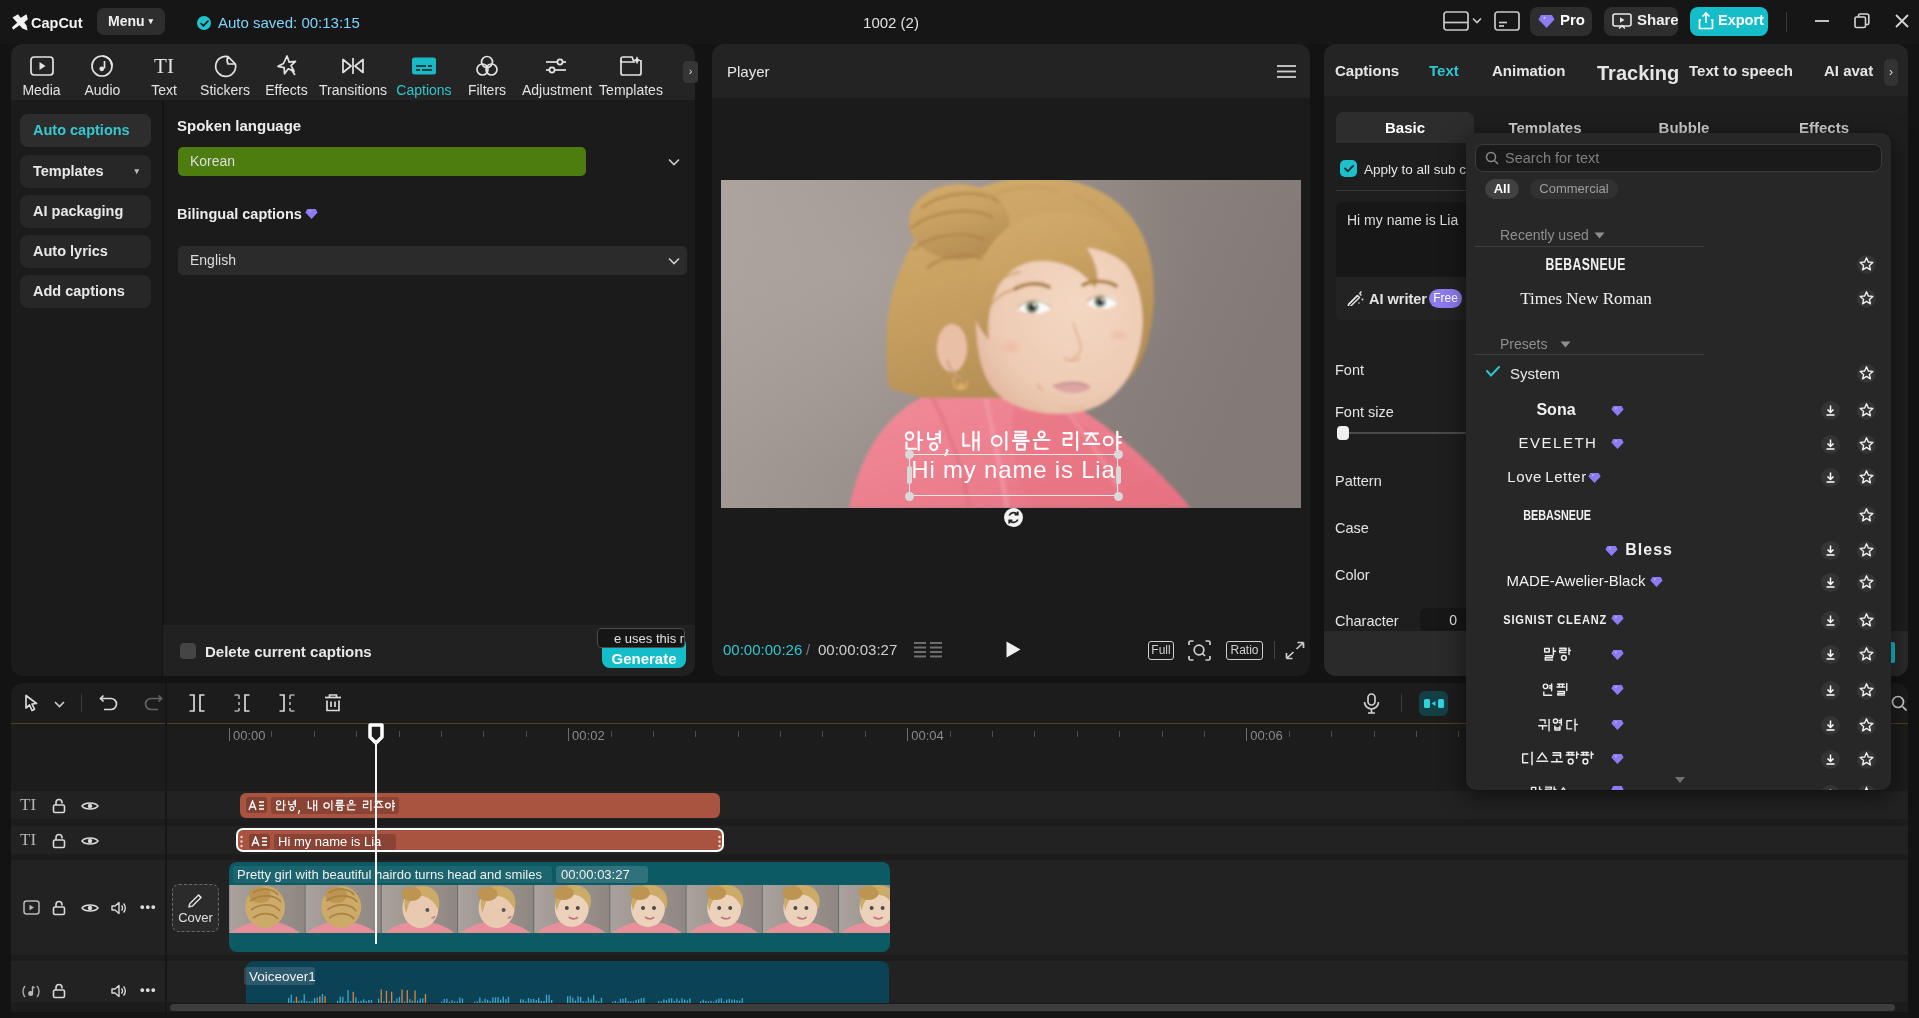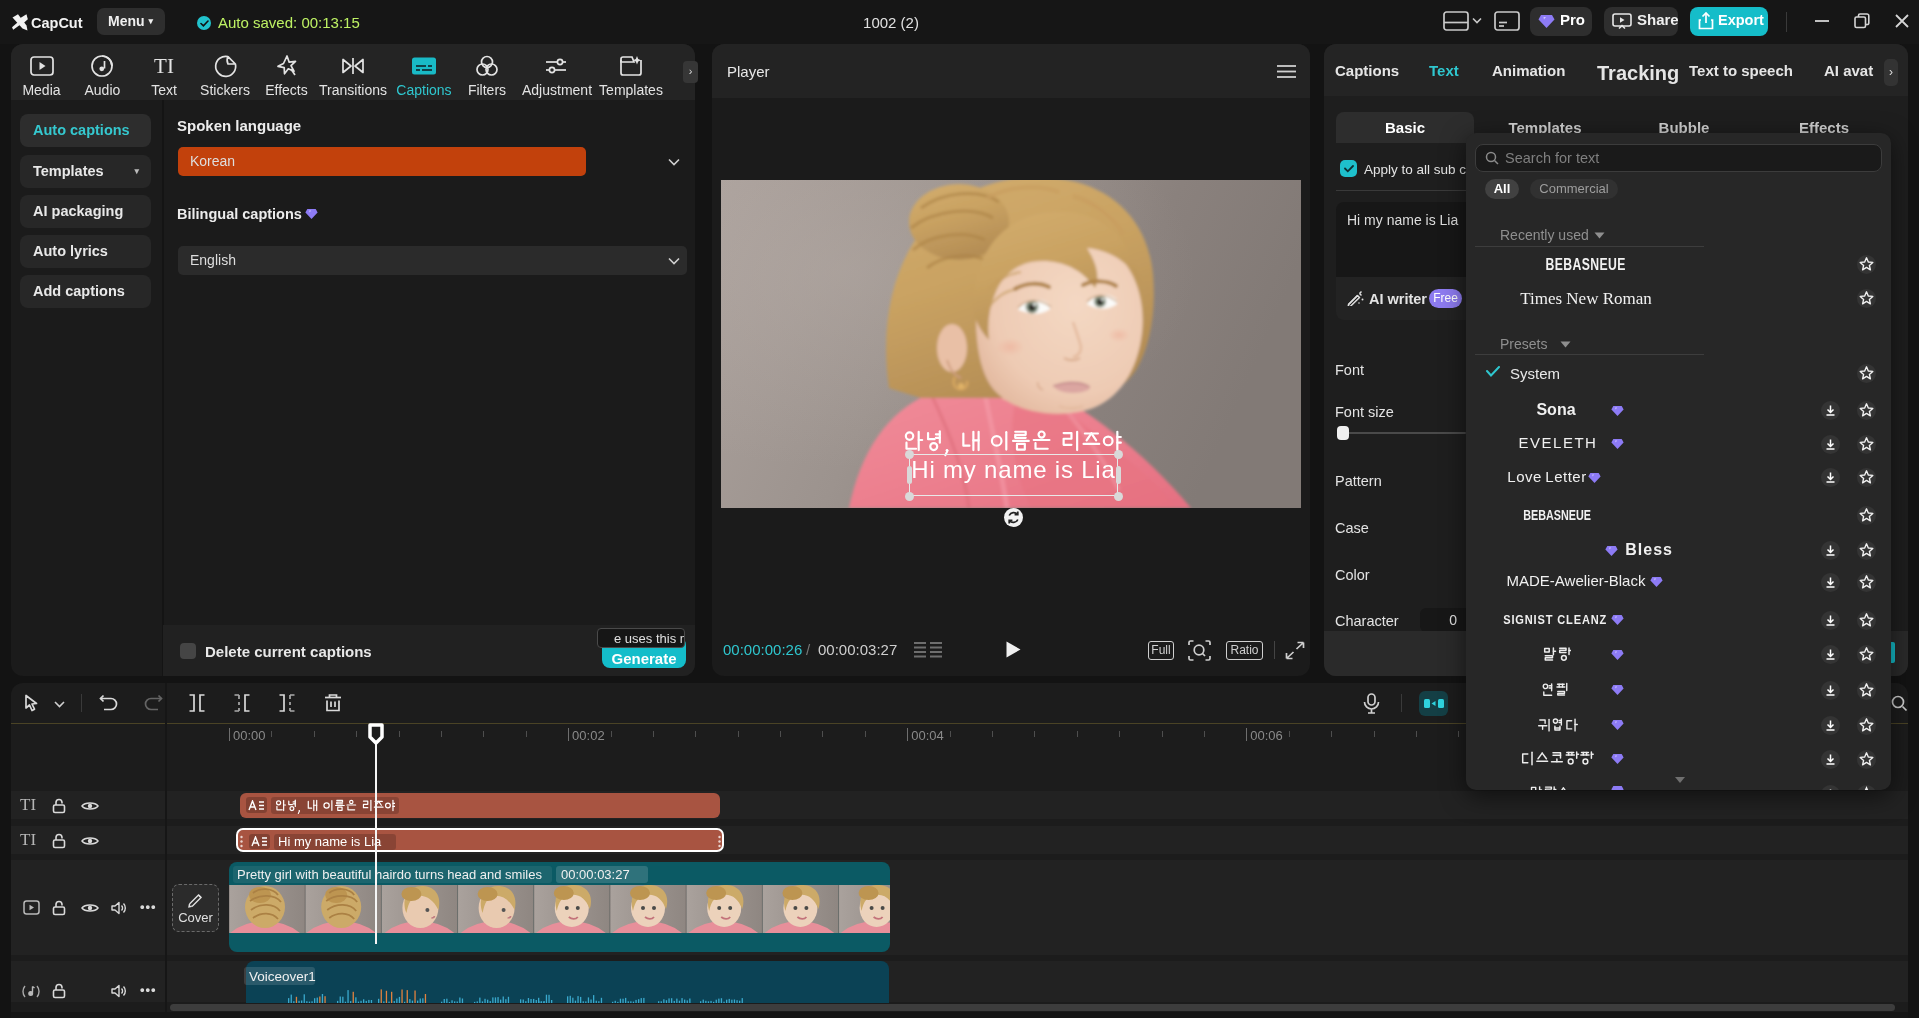--- a/index.html
+++ b/index.html
@@ -136,21 +136,21 @@
       <path d="M15.5 1.2 L9.8 4.8 L8.2 7.2 L11.3 11.3 L16.8 6.2 Z"></path>
       <path d="M6.8 9.2 L1 14.2 L2.2 16.8 L8.8 12 Z"></path>
     </g>
  <text x="20" y="14.5" font-size="14.5" font-weight="bold" fill="#f2f2f2" font-family="Liberation Sans">CapCut</text>
 </svg>
 <div class="abs" style="left:97px;top:8px;width:68px;height:27px;background:#2e2e2e;border-radius:7px;color:#f0f0f0;font-size:14px;font-weight:bold;line-height:27px;padding-left:11px;">Menu <span style="font-size:9px;position:relative;top:-2px;">▾</span></div>
 <div class="abs" style="left:197px;top:16px;width:14px;height:14px;border-radius:50%;background:#21c3cd;"></div>
 <svg class="abs" style="left:200px;top:20px" width="9" height="7" viewBox="0 0 9 7">
     <path d="M1 3.5 L3.4 5.8 L8 1" stroke="#111" stroke-width="1.6" fill="none" stroke-linecap="round"></path>
   </svg>
-<div class="abs" style="left:218px;top:14px;color:#bef264;font-size:15px;">Auto saved: 00:13:15</div>
+<div class="abs" style="left:218px;top:14px;color:#7dd3fc;font-size:15px;">Auto saved: 00:13:15</div>
 <div class="abs" style="left:791px;top:14px;width:200px;text-align:center;color:#e0e0e0;font-size:15px;">1002 (2)</div>
 
 <svg class="abs" style="left:1443px;top:10px" width="26" height="22" viewBox="0 0 26 22">
     <rect x="1" y="2" width="24" height="18" rx="2.5" stroke="#c9c9c9" stroke-width="1.7" fill="none"></rect>
     <line x1="1" y1="12.5" x2="25" y2="12.5" stroke="#c9c9c9" stroke-width="1.7"></line>
   </svg>
 <svg class="abs" style="left:1472px;top:17px" width="10" height="7" viewBox="0 0 10 7">
     <path d="M1 1.5 L5 5.5 L9 1.5" stroke="#c9c9c9" stroke-width="1.6" fill="none"></path>
   </svg>
 <svg class="abs" style="left:1494px;top:10px" width="26" height="22" viewBox="0 0 26 22">
@@ -269,21 +269,21 @@
     </svg>
   </div>
 <div class="abs" style="left:683px;top:61px;width:15px;height:22px;background:#363636;border-radius:4px;color:#ddd;font-size:11px;text-align:center;line-height:21px;">›</div>
 <div class="abs" style="left:20px;top:114px;width:131px;height:33px;background:#2d2d2d;border-radius:8px;color:#35c8cf;font-size:14.5px;font-weight:bold;line-height:33px;padding-left:13px;">Auto captions</div>
 <div class="abs" style="left:20px;top:155px;width:131px;height:33px;background:#272727;border-radius:8px;color:#e8e8e8;font-size:14.5px;font-weight:bold;line-height:33px;padding-left:13px;">Templates<span style="float:right;margin-right:12px;font-size:9px;color:#bbb;">▾</span></div>
 <div class="abs" style="left:20px;top:195px;width:131px;height:33px;background:#272727;border-radius:8px;color:#e8e8e8;font-size:14.5px;font-weight:bold;line-height:33px;padding-left:13px;">AI packaging</div>
 <div class="abs" style="left:20px;top:235px;width:131px;height:33px;background:#272727;border-radius:8px;color:#e8e8e8;font-size:14.5px;font-weight:bold;line-height:33px;padding-left:13px;">Auto lyrics</div>
 <div class="abs" style="left:20px;top:275px;width:131px;height:33px;background:#272727;border-radius:8px;color:#e8e8e8;font-size:14.5px;font-weight:bold;line-height:33px;padding-left:13px;">Add captions</div>
 <div class="abs" style="left:162px;top:100px;width:2px;height:576px;background:#141414;"></div>
 <div class="abs" style="left:177px;top:117px;color:#ececec;font-size:15px;font-weight:bold;">Spoken language</div>
-<div class="abs" style="left:178px;top:147px;width:408px;height:29px;background:#c2410c;border-radius:5px;color:#dedede;font-size:14px;line-height:29px;padding-left:12px;">Korean</div>
+<div class="abs" style="left:178px;top:147px;width:408px;height:29px;background:#4d7c0f;border-radius:5px;color:#dedede;font-size:14px;line-height:29px;padding-left:12px;">Korean</div>
 <svg class="abs" style="left:668px;top:158px" width="12" height="8" viewBox="0 0 12 8">
     <path d="M1 1.5 L6 6.5 L11 1.5" stroke="#cfcfcf" stroke-width="1.6" fill="none"></path>
   </svg>
 <div class="abs" style="left:177px;top:206px;color:#ececec;font-size:14.5px;font-weight:bold;">Bilingual captions</div>
 <svg class="abs" style="left:305px;top:208px" width="13" height="12" viewBox="0 0 17 15">
     <path d="M3 1 L14 1 L16.5 5.5 L8.5 14 L0.5 5.5 Z" fill="#8d7bf5"></path>
     <path d="M5.5 3 L8 3 L6 5.5 Z" fill="#cfc5ff"></path>
   </svg>
 <div class="abs" style="left:178px;top:246px;width:509px;height:29px;background:#2b2b2b;border-radius:5px;color:#dedede;font-size:14px;line-height:29px;padding-left:12px;">English</div>
 <svg class="abs" style="left:668px;top:257px" width="12" height="8" viewBox="0 0 12 8">

